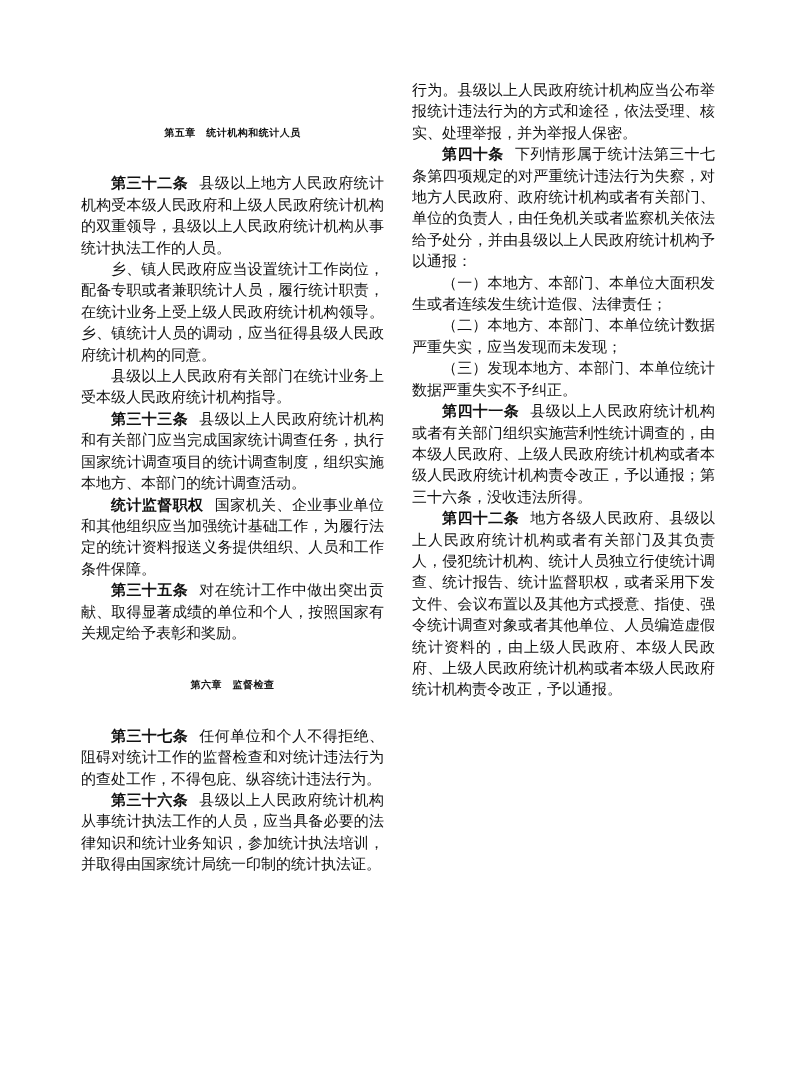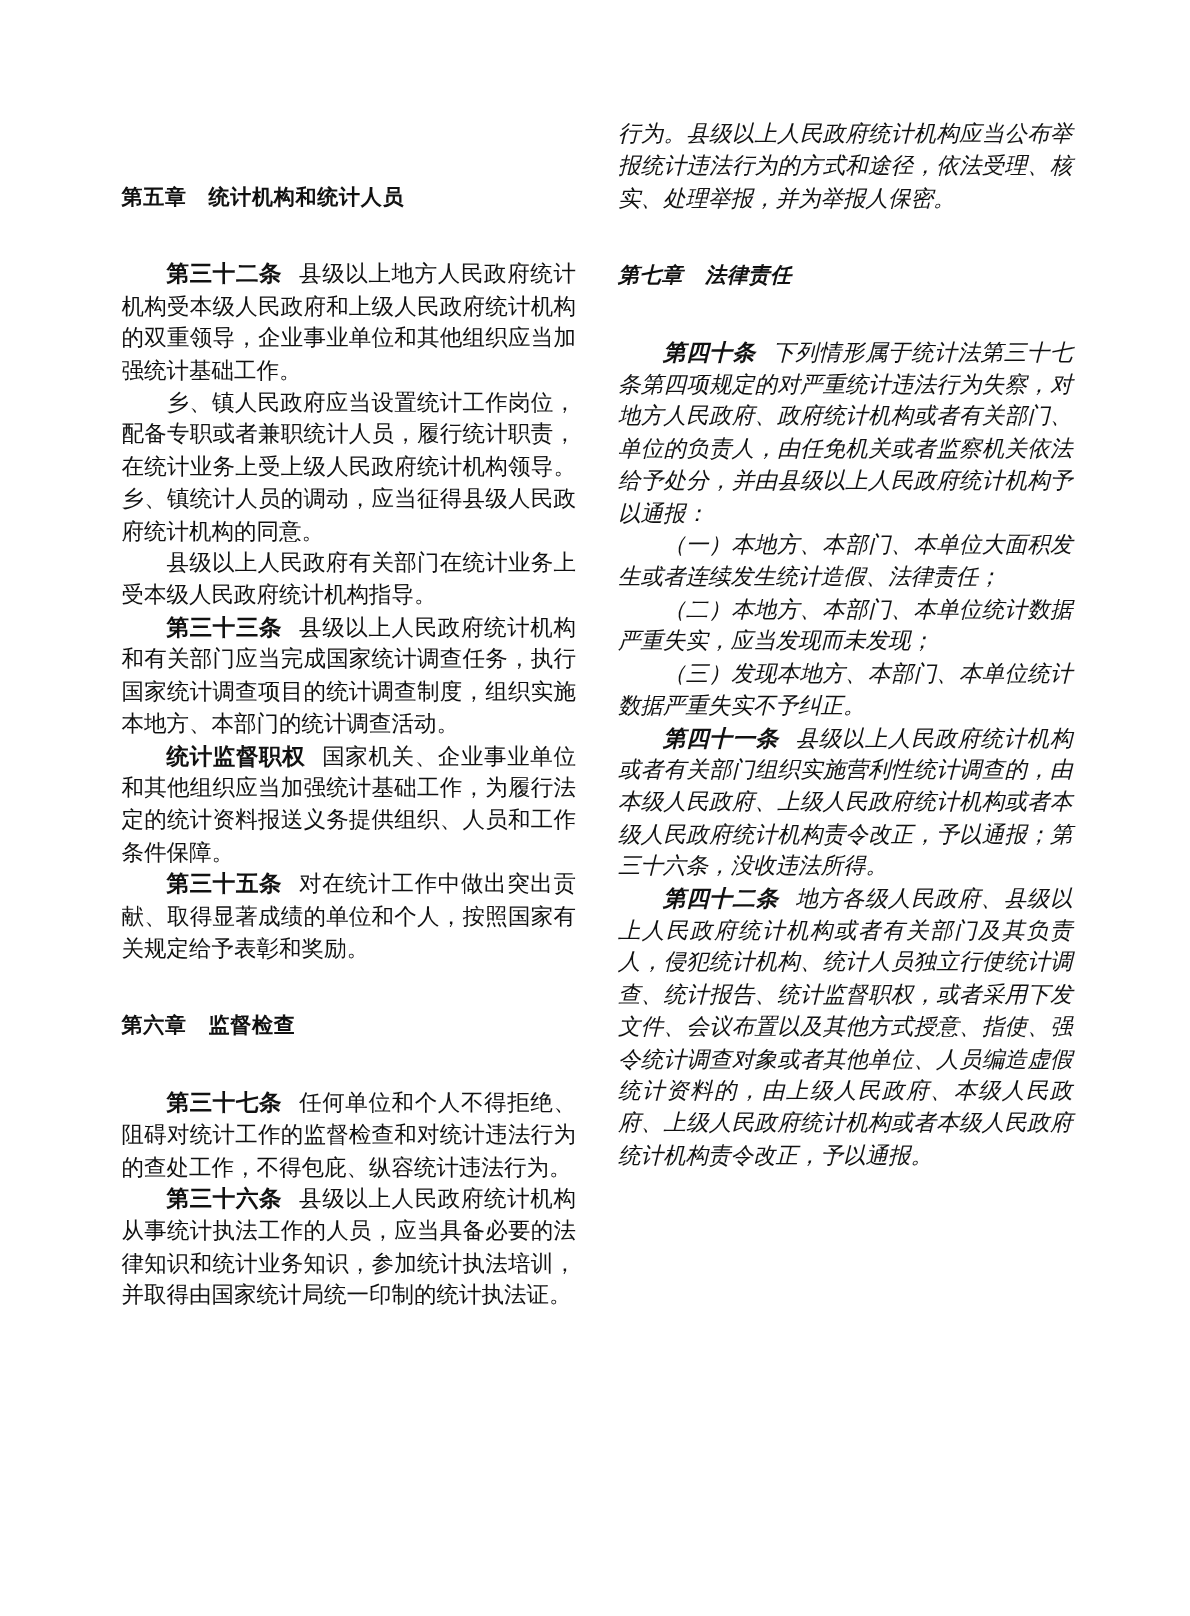--- a/index.html
+++ b/index.html
@@ -19,24 +19,25 @@
   .col {
     position: absolute;
     top: 80px;
     width: 303px;
     font-size: 15px;
     line-height: 21.4px;
     text-align: justify;
     text-justify: inter-ideograph;
   }
   .col-left  { left: 81px; }
-  .col-right { left: 412px; font-style: italic; }
+  .col-right { left: 412px; }
   .chapter {
-    font-size: 14px;
+    font-size: 10px;
     font-weight: bold;
+    text-align: center;
     margin: 30px 0 30px 0;
     letter-spacing: 0.5px;
   }
   .col-left .chapter:first-child { margin-top: 42px; }
   .para {
     margin: 0;
     text-indent: 2em;
   }
   .para.noindent { text-indent: 0; }
   .lead {
@@ -45,34 +46,33 @@
   }
   .lead:empty { display: none; margin: 0; }
 </style>
 </head>
 <body>
 
 <div class="page">
 
   <div class="col col-left">
     <h2 class="chapter">第五章　统计机构和统计人员</h2>
-    <p class="para"><b class="lead">第三十二条</b><span>县级以上地方人民政府统计机构受本级人民政府和上级人民政府统计机构的双重领导，企业事业单位和其他组织应当加强统计基础工作。</span></p>
+    <p class="para"><b class="lead">第三十二条</b><span>县级以上地方人民政府统计机构受本级人民政府和上级人民政府统计机构的双重领导，县级以上人民政府统计机构从事统计执法工作的人员。</span></p>
     <p class="para"><span>乡、镇人民政府应当设置统计工作岗位，配备专职或者兼职统计人员，履行统计职责，在统计业务上受上级人民政府统计机构领导。乡、镇统计人员的调动，应当征得县级人民政府统计机构的同意。</span></p>
     <p class="para"><span>县级以上人民政府有关部门在统计业务上受本级人民政府统计机构指导。</span></p>
     <p class="para"><b class="lead">第三十三条</b><span>县级以上人民政府统计机构和有关部门应当完成国家统计调查任务，执行国家统计调查项目的统计调查制度，组织实施本地方、本部门的统计调查活动。</span></p>
     <p class="para"><b class="lead">统计监督职权</b><span>国家机关、企业事业单位和其他组织应当加强统计基础工作，为履行法定的统计资料报送义务提供组织、人员和工作条件保障。</span></p>
     <p class="para"><b class="lead">第三十五条</b><span>对在统计工作中做出突出贡献、取得显著成绩的单位和个人，按照国家有关规定给予表彰和奖励。</span></p>
     <h2 class="chapter">第六章　监督检查</h2>
     <p class="para"><b class="lead">第三十七条</b><span>任何单位和个人不得拒绝、阻碍对统计工作的监督检查和对统计违法行为的查处工作，不得包庇、纵容统计违法行为。</span></p>
     <p class="para"><b class="lead">第三十六条</b><span>县级以上人民政府统计机构从事统计执法工作的人员，应当具备必要的法律知识和统计业务知识，参加统计执法培训，并取得由国家统计局统一印制的统计执法证。</span></p>
   </div>
 
   <div class="col col-right">
     <p class="para noindent"><span>行为。县级以上人民政府统计机构应当公布举报统计违法行为的方式和途径，依法受理、核实、处理举报，并为举报人保密。</span></p>
-    <h2 class="chapter">第七章　法律责任</h2>
     <p class="para"><b class="lead">第四十条</b><span>下列情形属于统计法第三十七条第四项规定的对严重统计违法行为失察，对地方人民政府、政府统计机构或者有关部门、单位的负责人，由任免机关或者监察机关依法给予处分，并由县级以上人民政府统计机构予以通报：</span></p>
     <p class="para"><span>（一）本地方、本部门、本单位大面积发生或者连续发生统计造假、法律责任；</span></p>
     <p class="para"><span>（二）本地方、本部门、本单位统计数据严重失实，应当发现而未发现；</span></p>
     <p class="para"><span>（三）发现本地方、本部门、本单位统计数据严重失实不予纠正。</span></p>
     <p class="para"><b class="lead">第四十一条</b><span>县级以上人民政府统计机构或者有关部门组织实施营利性统计调查的，由本级人民政府、上级人民政府统计机构或者本级人民政府统计机构责令改正，予以通报；第三十六条，没收违法所得。</span></p>
     <p class="para"><b class="lead">第四十二条</b><span>地方各级人民政府、县级以上人民政府统计机构或者有关部门及其负责人，侵犯统计机构、统计人员独立行使统计调查、统计报告、统计监督职权，或者采用下发文件、会议布置以及其他方式授意、指使、强令统计调查对象或者其他单位、人员编造虚假统计资料的，由上级人民政府、本级人民政府、上级人民政府统计机构或者本级人民政府统计机构责令改正，予以通报。</span></p>
   </div>
 
 </div>
 

